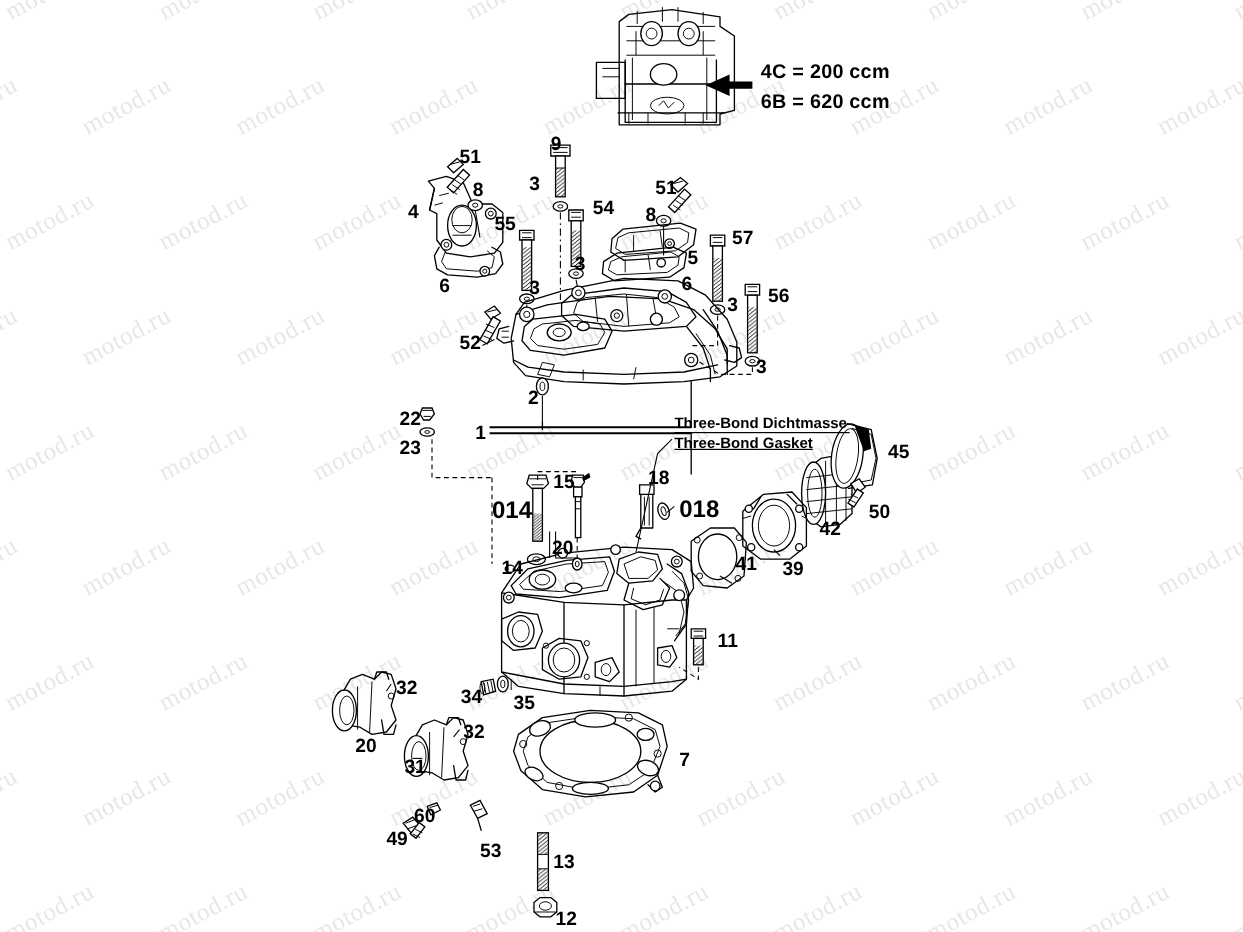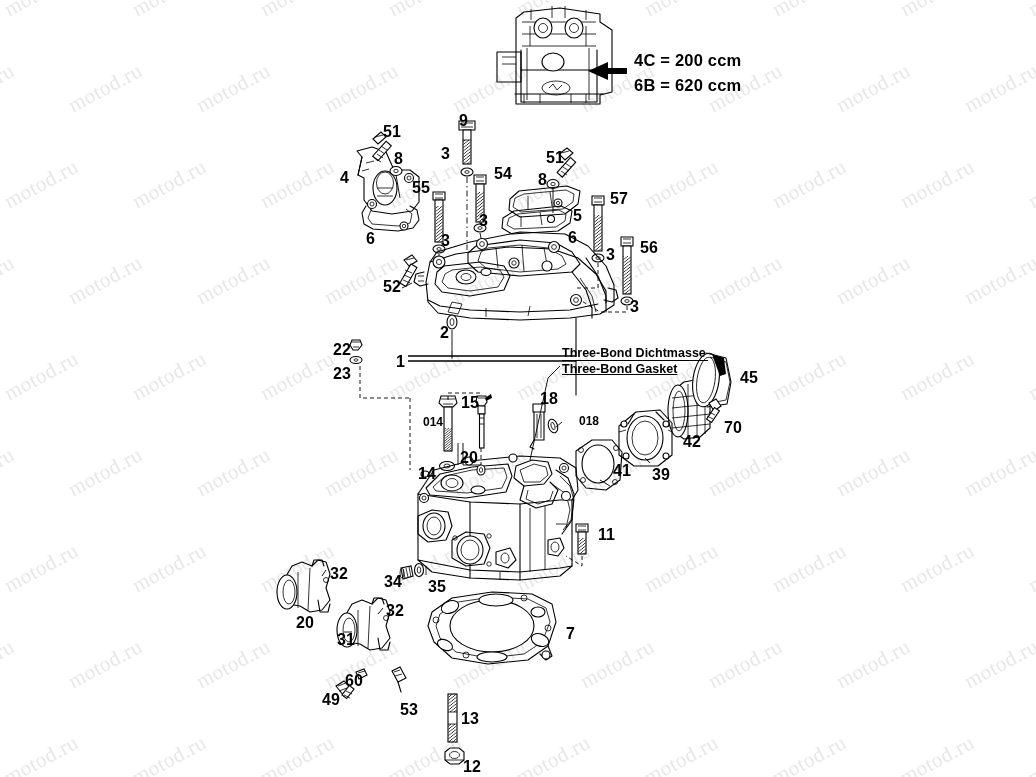--- a/index.html
+++ b/index.html
@@ -59,22 +59,21 @@
     font-family: "Liberation Sans", sans-serif;
     font-weight: bold;
     color: #000000;
     white-space: nowrap;
     line-height: 1;
   }
   .lbl.n {
     font-size: 16px;
   }
   .lbl.n3 {
-    font-size: 12px;
-    margin-left: 13px;
+    font-size: 20px;
   }
   .lbl.cap {
     font-size: 12.5px;
     font-weight: bold;
   }
   .lbl.disp {
     font-size: 16.5px;
     font-weight: bold;
     letter-spacing: 0.2px;
   }
@@ -683,21 +682,21 @@
         <div class="lbl n" style="left: 333px; top: 366px;">23</div>
         <div class="lbl n" style="left: 396px; top: 354px;">1</div>
         <div class="lbl n3" style="left: 410px; top: 416px;">014</div>
         <div class="lbl n" style="left: 461px; top: 395px;">15</div>
         <div class="lbl n" style="left: 460px; top: 450px;">20</div>
         <div class="lbl n" style="left: 418px; top: 466px;">14</div>
         <div class="lbl n" style="left: 540px; top: 391px;">18</div>
         <div class="lbl n3" style="left: 566px; top: 415px;">018</div>
         <div class="lbl n" style="left: 683px; top: 434px;">42</div>
         <div class="lbl n" style="left: 740px; top: 370px;">45</div>
-        <div class="lbl n" style="left: 724px; top: 420px;">70</div>
+        <div class="lbl n" style="left: 724px; top: 420px;">50</div>
         <div class="lbl n" style="left: 652px; top: 467px;">39</div>
         <div class="lbl n" style="left: 613px; top: 463px;">41</div>
         <div class="lbl n" style="left: 598px; top: 527px;">11</div>
         <div class="lbl n" style="left: 330px; top: 566px;">32</div>
         <div class="lbl n" style="left: 296px; top: 615px;">20</div>
         <div class="lbl n" style="left: 384px; top: 574px;">34</div>
         <div class="lbl n" style="left: 428px; top: 579px;">35</div>
         <div class="lbl n" style="left: 386px; top: 603px;">32</div>
         <div class="lbl n" style="left: 337px; top: 632px;">31</div>
         <div class="lbl n" style="left: 566px; top: 626px;">7</div>

